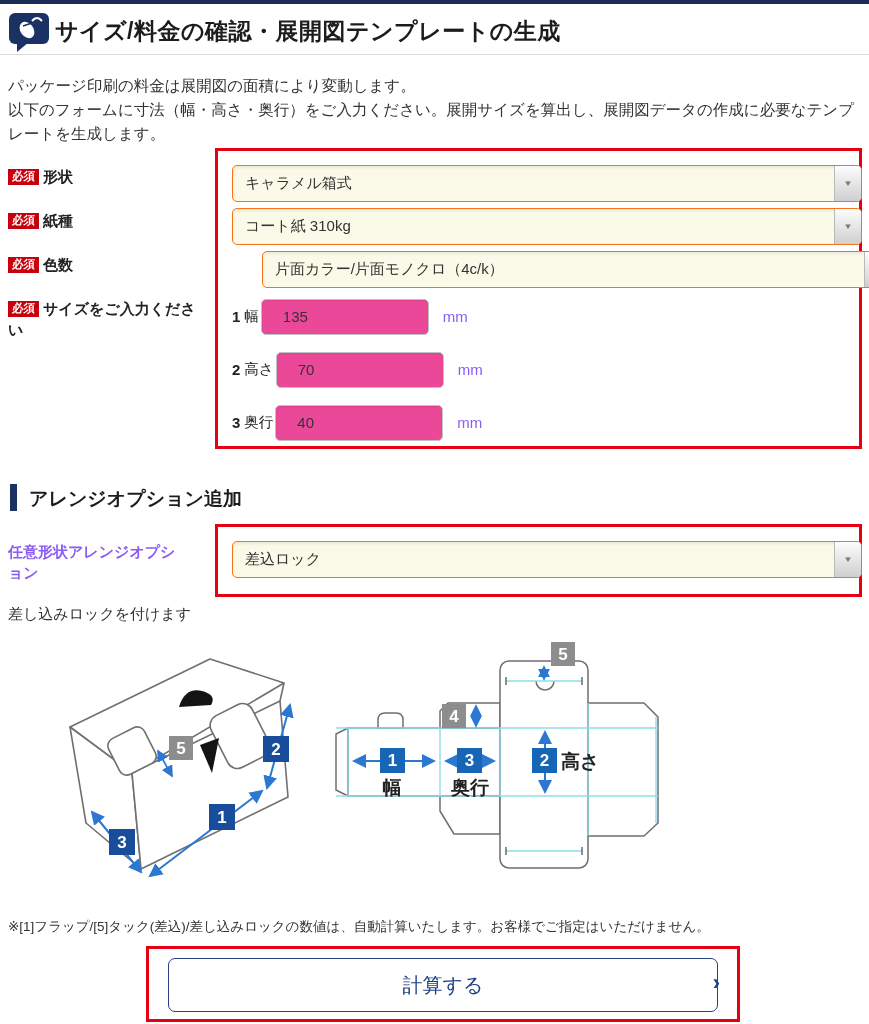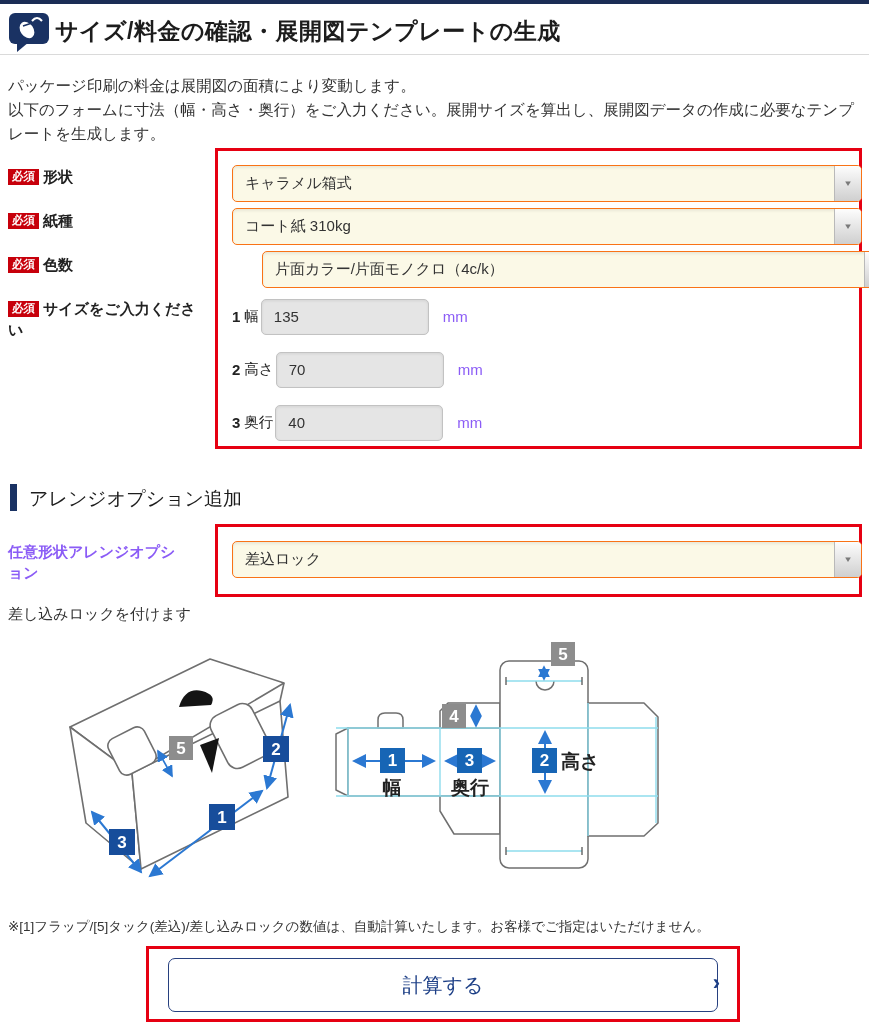--- a/index.html
+++ b/index.html
@@ -21,25 +21,25 @@
   .req{display:inline-block;background:#c7000b;color:#fff;font-size:11.5px;font-weight:bold;padding:1.5px 4px;margin-right:4px;vertical-align:2px;line-height:1.2;}
 
   .sel{position:absolute;left:14px;width:630px;height:37px;background:#fbf9e7;border:1px solid #f97316;border-radius:5px;box-shadow:inset 0 2px 3px rgba(0,0,0,0.07);box-sizing:border-box;cursor:default;}
   .sel-val{position:absolute;left:12px;top:8px;font-size:15px;color:#333;white-space:nowrap;}
   .sel-btn{position:absolute;right:0;top:0;bottom:0;width:26px;background:linear-gradient(#fdfdfd,#cfcfcf);border-left:1px solid #b9b9b9;border-radius:0 4px 4px 0;display:flex;align-items:center;justify-content:center;}
   .sel-btn i{font-style:normal;font-size:8px;color:#7a7a7a;transform:scaleX(1.2);}
 
   .size-row{position:absolute;left:14px;display:flex;align-items:center;height:37px;}
   .size-num{font-size:15px;font-weight:bold;color:#222;margin-right:4px;}
   .size-dim{font-size:14.5px;color:#222;margin-right:2px;}
-  .size-input{width:168px;height:36px;box-sizing:border-box;background:#e5e5e5;border:1px solid #c2c2c2;border-radius:5px;box-shadow:inset 0 1px 3px rgba(0,0,0,0.08);font-size:15px;color:#333;padding:0 0 0 12px;font-family:inherit;outline:none;}
+  .size-input{width:168px;height:36px;box-sizing:border-box;background:#ec4899;border:1px solid #c2c2c2;border-radius:5px;box-shadow:inset 0 1px 3px rgba(0,0,0,0.08);font-size:15px;color:#333;padding:0 0 0 21px;font-family:inherit;outline:none;}
   .size-unit{font-size:15px;color:#8b5cf6;margin-left:14px;}
 
   .sec-bar{position:absolute;left:10px;top:484px;width:7px;height:27px;background:#1a3263;}
-  .sec-title{position:absolute;left:29px;top:486px;font-size:19px;font-weight:normal;color:#1c1c1c;}
+  .sec-title{position:absolute;left:29px;top:486px;font-size:19px;font-weight:bold;color:#1c1c1c;}
   .opt-label{position:absolute;left:8px;top:541px;width:182px;font-size:15px;font-weight:bold;color:#8b5cf6;line-height:21px;}
   .opt-desc{position:absolute;left:8px;top:605px;font-size:15px;color:#333;}
 
   .diagram-3d{position:absolute;left:42px;top:645px;}
   .diagram-flat{position:absolute;left:330px;top:633px;}
   svg text{font-family:"Liberation Sans","DejaVu Sans",sans-serif;}
   .badge-num{font-size:17px;font-weight:bold;fill:#fff;text-anchor:middle;}
   .dim-label{font-size:19px;font-weight:bold;fill:#222;}
 
   .note{position:absolute;left:8px;top:918px;font-size:13.5px;color:#333;}

